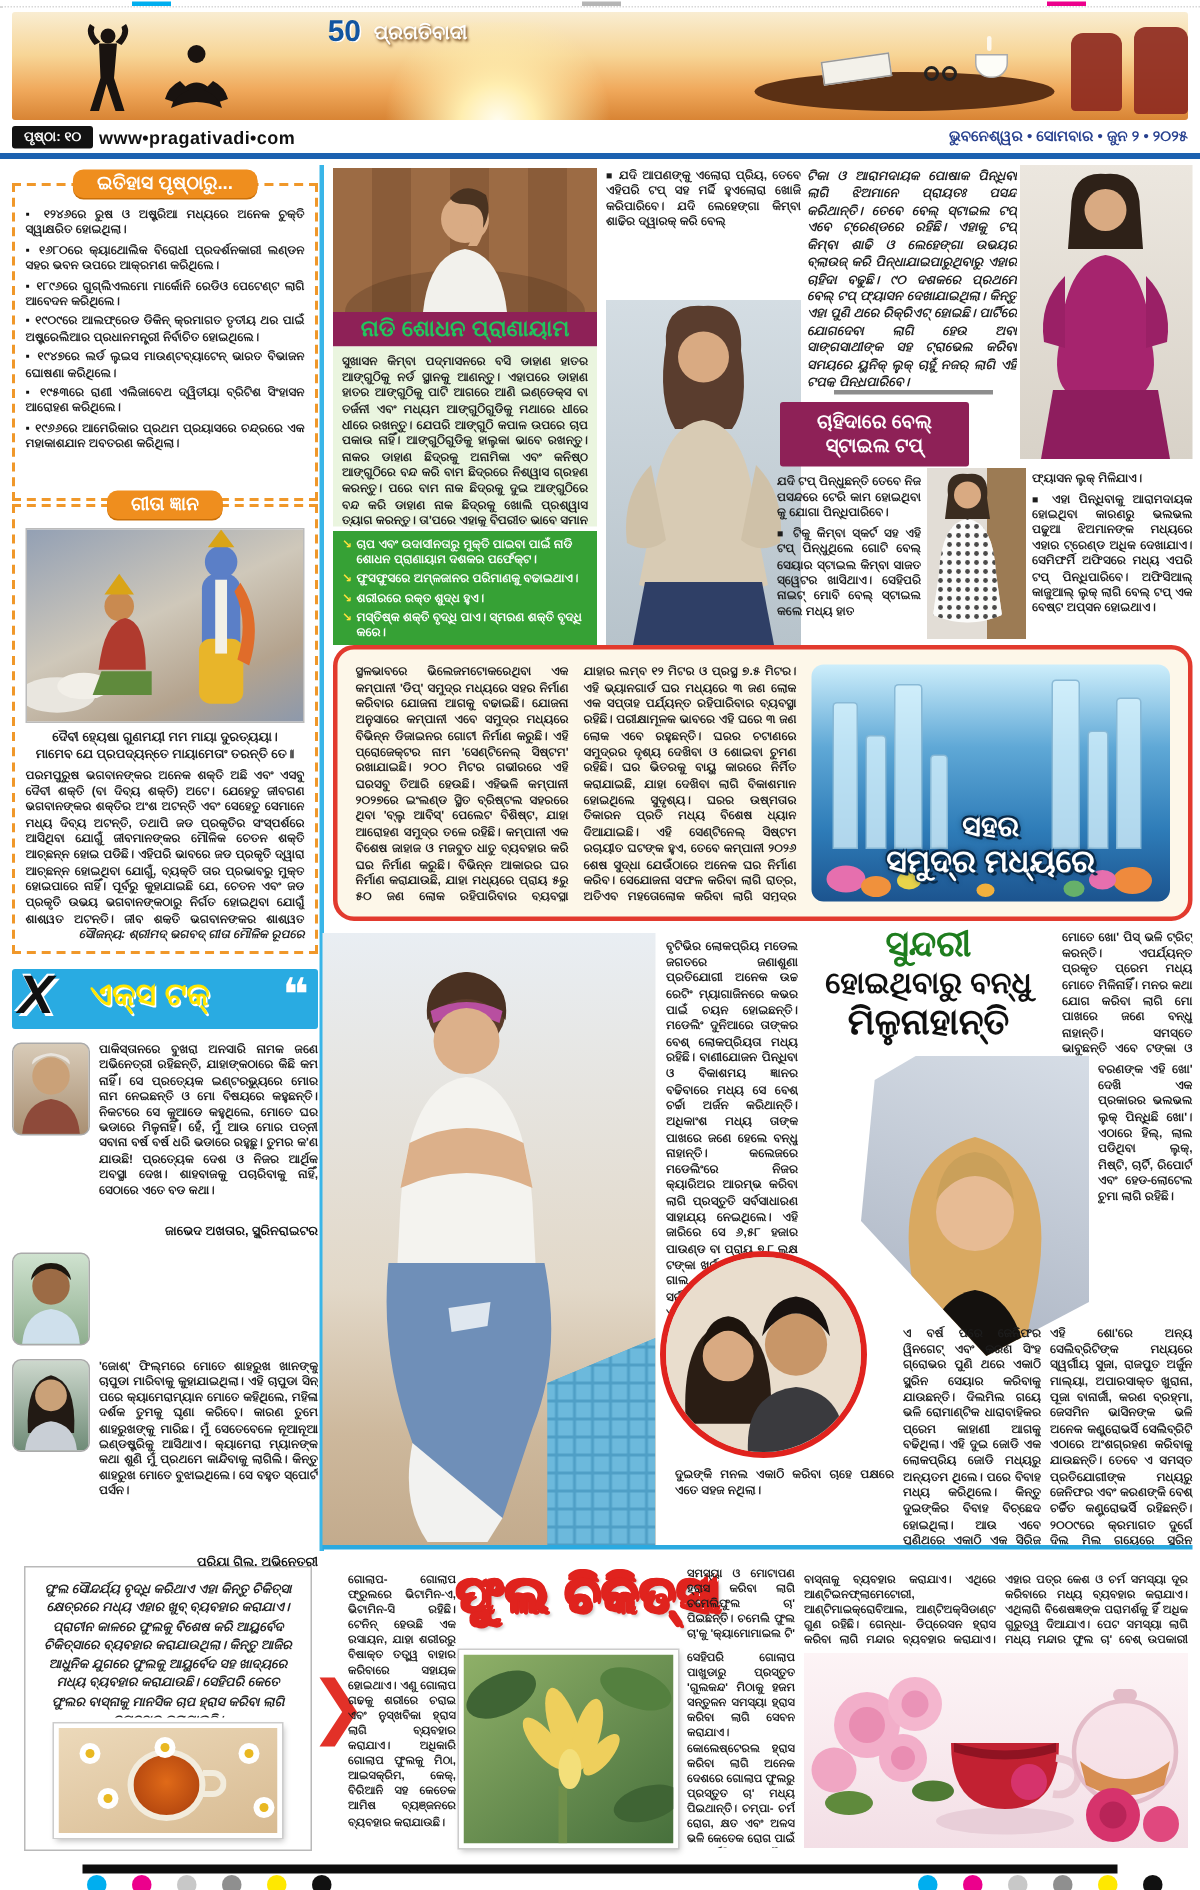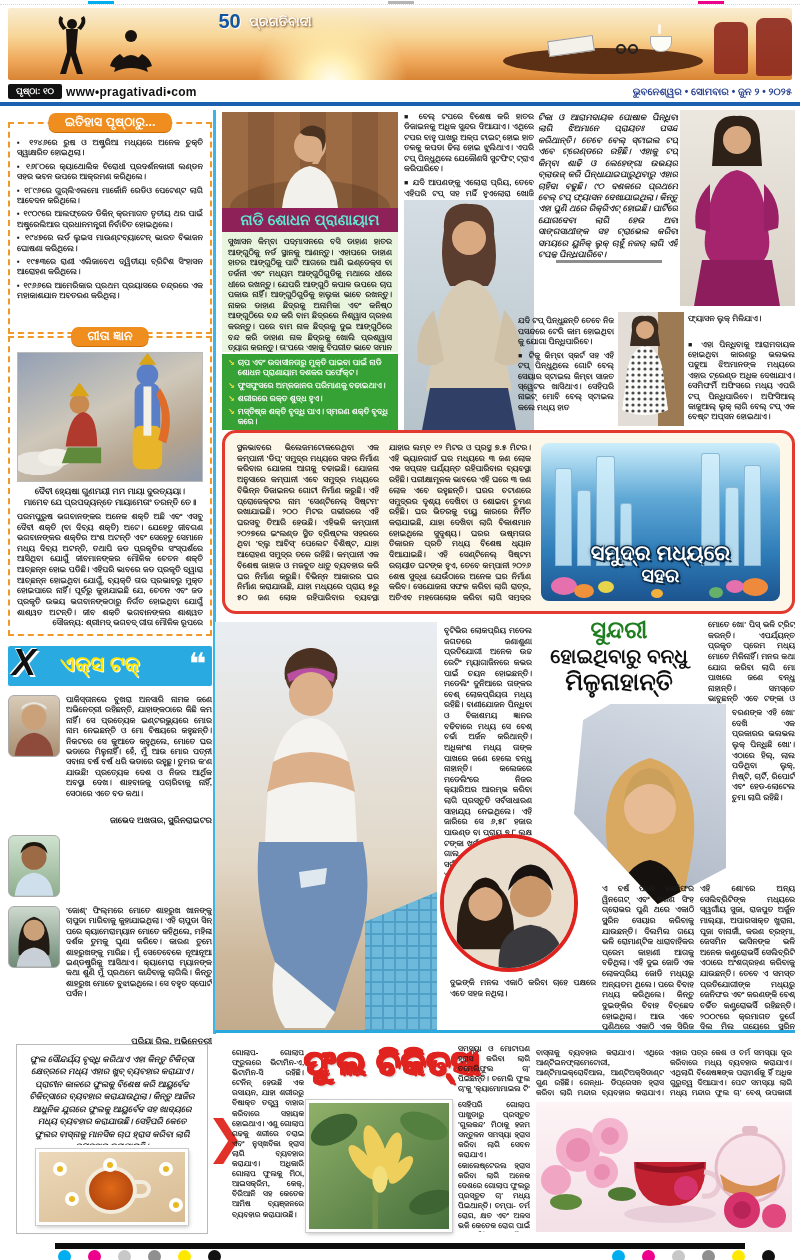--- a/index.html
+++ b/index.html
@@ -31,34 +31,34 @@
   .site{position:absolute;left:58px;top:1px;font-size:12px;font-weight:bold;color:#111;letter-spacing:.3px}
   .dateline{position:absolute;right:0;top:2px;font-size:10px;font-weight:bold;color:#28418f}
   .bluerule{position:absolute;top:102px;left:0;right:0;height:4px;background:#1c61b0}
   
   .panel{position:relative;border:2px dashed #f0982a;background:#fff;padding:14px 7px 6px 7px}
   .pill{position:absolute;top:-11px;left:50%;transform:translateX(-50%);background:#ef8e1e;color:#fff;
     font-weight:bold;font-size:12.5px;padding:2px 16px;border-radius:7px;white-space:nowrap;box-shadow:0 1px 0 #c96f08}
   .hitem{font-size:8px;font-weight:700;color:#222;text-align:justify;line-height:1.3;margin-bottom:3px}
   .hitem::before{content:"▪ ";color:#111}
   .verse{font-size:8.5px;font-weight:bold;text-align:center;line-height:1.35;color:#222}
-  .credit{font-size:8px;font-weight:bold;text-align:right;color:#222;margin-top:2px}
+  .credit{font-size:8px;font-weight:bold;font-style:italic;text-align:right;color:#222;margin-top:2px}
   
   .xhead{position:relative;height:40px;background:#29abe2;margin-top:10px;border-radius:2px}
   .xlogo{position:absolute;left:4px;top:-4px;font-size:36px;font-weight:bold;font-style:italic;color:#111;
     text-shadow:2px 2px 0 #fff,-1px -1px 0 #fff}
   .xtitle{position:absolute;left:52px;top:6px;color:#ffe600;font-size:21px;font-weight:bold;text-shadow:1px 1px 0 #fff}
   .xquote{position:absolute;right:6px;top:0px;color:#fff;font-size:30px;font-weight:bold}
   .qrow{display:flex;margin-top:9px}
   .qphoto{flex:0 0 52px;height:62px;border:1px solid #aaa;border-radius:6px;margin-right:6px;overflow:hidden;position:relative}
   .qtext{flex:1;font-size:8px;font-weight:700;line-height:1.3;text-align:justify;color:#1c1c1c;overflow:hidden}
   .attr{font-size:8.5px;font-weight:bold;text-align:right;color:#111;margin-top:2px}
   .vline{position:absolute;left:213px;top:110px;width:3px;height:924px;background:#39b5e8}
   
-  .ptitle{background:#8e2157;color:#5eead4;font-weight:bold;font-size:15px;text-align:center;padding:3px 0}
+  .ptitle{background:#8e2157;color:#22c55e;font-weight:bold;font-size:15px;text-align:center;padding:3px 0}
   .pbody{background:#eaf5df;padding:5px 6px;height:120px}
   .bene{background:#36a135;padding:4px 6px}
   .brow{display:flex;color:#fff;font-size:8px;font-weight:bold;line-height:1.25;margin-bottom:3px;text-align:left}
   .brow .arw{color:#ffe23c;margin-right:3px;font-weight:bold}
   .sqnote{font-size:8px;font-weight:700;line-height:1.3;text-align:justify;color:#1d1d1d;margin-bottom:4px}
   .sqnote::before{content:"■ ";font-size:7px}
   
   .belltitle{background:#8e2157;color:#fff;text-align:center;font-weight:bold;font-size:13px;line-height:1.25;padding:5px 2px;border-radius:2px}
   
   .seabox{position:absolute;border:3px solid #e23a2e;border-radius:14px;background:#fdf7e9;padding:10px 12px;display:flex;gap:10px}
@@ -260,21 +260,20 @@
           <span class="arw">↘</span>
           <span>ଶରୀରରେ ରକ୍ତ ଶୁଦ୍ଧ ହୁଏ।</span>
         </div>
       <div class="brow">
           <span class="arw">↘</span>
           <span>ମସ୍ତିଷ୍କ ଶକ୍ତି ବୃଦ୍ଧି ପାଏ। ସ୍ମରଣ ଶକ୍ତି ବୃଦ୍ଧି କରେ।</span>
         </div>
     </div>
 
     <div class="abs" style="left:182px;top:2px;width:130px;height:86px;overflow:hidden">
-      <div class="sqnote">ବେଲ୍ ଟପରେ ବିଶେଷ କରି ହାତର ଡିଜାଇନକୁ ଅଧିକ ସୁନ୍ଦର ଦିଆଯାଏ। ଏଥିରେ ଟପର ବାହୁ ପାଖରୁ ଅଳ୍ପ ଟାଇଟ୍ ହୋଇ ହାତ ତଳକୁ କପଡା ଢିଲା ହୋଇ ଝୁଲିଥାଏ। ଏପରି ଟପ୍ ପିନ୍ଧୁଥିଲେ ଯେକୌଣସି ସୁଟଫିଟ୍ ଟ୍ରାଏ କରିପାରିବେ।</div>
       <div class="sqnote">ଯଦି ଆପଣଙ୍କୁ ଏଲୋରା ପ୍ରିୟ, ତେବେ ଏହିପରି ଟପ୍ ସହ ମର୍ଦ୍ଦି ହୁଏଲୋରା ଖୋଜି କରିପାରିବେ। ଯଦି ଲେହେଙ୍ଗା କିମ୍ବା ଶାଢିର ଦ୍ୱାରକ୍ କରି ବେଲ୍</div>
     </div>
     <div class="ph" style="left:182px;top:90px;width:130px;height:230px;background:linear-gradient(180deg,#d4dde3,#b7c3cb)">
       <svg width="100%" height="100%" viewBox="0 0 130 230">
           <path d="M40 30 Q38 2 65 4 Q92 2 90 34 Q96 70 84 86 L46 86 Q34 66 40 30Z" fill="#5a3d2e"></path>
       <circle cx="65" cy="38" r="17" fill="#d9aa82"></circle>
       <path d="M30 150 Q34 84 65 80 Q96 84 100 150 L108 190 Q65 204 22 190 Z" fill="#d8cbb4"></path>
       <path d="M30 110 Q10 130 14 162 Q28 170 40 160 Z" fill="#cfc1a8"></path>
       <path d="M100 110 Q120 130 116 162 Q102 170 90 160 Z" fill="#cfc1a8"></path>
       <path d="M26 188 L104 188 L112 230 L18 230 Z" fill="#2f3f66"></path>
@@ -287,20 +286,24 @@
           <path d="M34 30 Q34 4 57 6 Q80 4 80 30 L82 56 L32 56 Z" fill="#2e2118"></path>
       <circle cx="57" cy="30" r="14" fill="#d9aa82"></circle>
       <path d="M26 120 Q30 64 57 60 Q84 64 88 120 Q92 140 84 150 Q57 162 30 150 Q22 140 26 120Z" fill="#a6246e"></path>
       <path d="M22 150 L92 150 L100 196 L14 196 Z" fill="#8e1d5e"></path>
       <path d="M30 74 Q12 92 16 118 L30 122 Z" fill="#9a2066"></path>
           <path d="M84 74 Q102 92 98 118 L84 122 Z" fill="#9a2066"></path>
         </svg>
     </div>
 
     <div class="abs" style="left:334px;top:150px;width:106px;height:3px;background:#8d8d8d"></div>
+    <div class="abs belltitle" style="left:298px;top:158px;width:126px">
+      <div>ଚାହିଦାରେ ବେଲ୍</div>
+      <div>ସ୍ଟାଇଲ ଟପ୍</div>
+    </div>
 
     <div class="abs" style="left:296px;top:206px;width:96px;height:112px;overflow:hidden">
       <div class="jt">ଯଦି ଟପ୍ ପିନ୍ଧୁଛନ୍ତି ତେବେ ନିଜ ପସନ୍ଦରେ ଟେରି କାମ ହୋଇଥିବା କୁ ଯୋଗା ପିନ୍ଧିପାରିବେ।</div>
       <div class="sqnote" style="margin-top:3px">ଟିକୁ କିମ୍ବା ସ୍କର୍ଟ ସହ ଏହି ଟପ୍ ପିନ୍ଧୁଥିଲେ ଗୋଟି ବେଲ୍ ସେୟାର ସ୍ଟାଇଲ କିମ୍ବା ସାଜତ ସ୍ୱେଟର ଖାସିଥାଏ। ସେହିପରି ନାଇଟ୍ ମୋବି ବେଲ୍ ସ୍ଟାଇଲ କଲେ ମଧ୍ୟ ହାତ</div>
     </div>
     <div class="ph" style="left:396px;top:202px;width:66px;height:114px;background:#e2ddd6">
       <svg width="100%" height="100%" viewBox="0 0 66 114">
           <rect x="40" y="0" width="26" height="114" fill="#9c7b54"></rect>
       <path d="M14 18 Q12 2 27 4 Q42 2 40 20 L42 34 L12 34 Z" fill="#3a2c20"></path>
           <circle cx="27" cy="18" r="9" fill="#d9aa82"></circle>
@@ -309,21 +312,21 @@
       <defs>
             <pattern id="bw" width="6" height="6" patternUnits="userSpaceOnUse">
               <rect width="6" height="6" fill="#fff"></rect>
               <circle cx="3" cy="3" r="1.6" fill="#222"></circle>
             </pattern>
           </defs>
         </svg>
     </div>
     <div class="abs" style="left:466px;top:204px;width:107px;height:114px;overflow:hidden">
       <div class="jt">ଫ୍ୟାସନ ଲୁକ୍ ମିଳିଯାଏ।</div>
-      <div class="sqnote" style="margin-top:15px">ଏହା ପିନ୍ଧିବାକୁ ଆରାମଦାୟକ ହୋଇଥିବା କାରଣରୁ ଭଲଭଲ ପଢୁଆ ଝିଅମାନଙ୍କ ମଧ୍ୟରେ ଏହାର ଟ୍ରେଣ୍ଡ ଅଧିକ ଦେଖାଯାଏ। ସେମିଫର୍ମି ଅଫିସରେ ମଧ୍ୟ ଏପରି ଟପ୍ ପିନ୍ଧିପାରିବେ। ଅଫିସିଆଲ୍ କାଜୁଆଲ୍ ଲୁକ୍ ଲାଗି ବେଲ୍ ଟପ୍ ଏକ ବେଷ୍ଟ ଅପ୍ସନ ହୋଇଥାଏ।</div>
+      <div class="sqnote" style="margin-top:3px">ଏହା ପିନ୍ଧିବାକୁ ଆରାମଦାୟକ ହୋଇଥିବା କାରଣରୁ ଭଲଭଲ ପଢୁଆ ଝିଅମାନଙ୍କ ମଧ୍ୟରେ ଏହାର ଟ୍ରେଣ୍ଡ ଅଧିକ ଦେଖାଯାଏ। ସେମିଫର୍ମି ଅଫିସରେ ମଧ୍ୟ ଏପରି ଟପ୍ ପିନ୍ଧିପାରିବେ। ଅଫିସିଆଲ୍ କାଜୁଆଲ୍ ଲୁକ୍ ଲାଗି ବେଲ୍ ଟପ୍ ଏକ ବେଷ୍ଟ ଅପ୍ସନ ହୋଇଥାଏ।</div>
     </div>
 
     <div class="seabox" style="left:0;top:320px;width:573px;height:184px">
       <div class="seacol" style="flex:0 0 142px">ସ୍ଥଳଭାବରେ ଭିଲେଜମଟୋକରେଥିବା ଏକ କମ୍ପାନୀ 'ଡିପ୍' ସମୁଦ୍ର ମଧ୍ୟରେ ସହର ନିର୍ମାଣ କରିବାର ଯୋଜନା ଆଗକୁ ବଢାଇଛି। ଯୋଜନା ଅନୁସାରେ କମ୍ପାନୀ ଏବେ ସମୁଦ୍ର ମଧ୍ୟରେ ବିଭିନ୍ନ ଡିଜାଇନର ଗୋଟୀ ନିର୍ମାଣ କରୁଛି। ଏହି ପ୍ରୋଜେକ୍ଟର ନାମ 'ସେଣ୍ଟିନେଲ୍ ସିଷ୍ଟମ' ରଖାଯାଇଛି। ୨୦୦ ମିଟର ଗଭୀରରେ ଏହି ଘରସବୁ ତିଆରି ହେଉଛି। ଏହିଭଳି କମ୍ପାନୀ ୨୦୨୭ରେ ଇଂଲଣ୍ଡ ସ୍ଥିତ ବ୍ରିଷ୍ଟଲ ସହରରେ ଥିବା 'ବ୍ଲୁ ଆବିସ୍' ପେଲେଟ ବିଶିଷ୍ଟ, ଯାହା ଆରୋହଣ ସମୁଦ୍ର ତଳେ ରହିଛି। କମ୍ପାନୀ ଏକ ବିଶେଷ ଜାହାଜ ଓ ମଜବୁତ ଧାତୁ ବ୍ୟବହାର କରି ଘର ନିର୍ମାଣ କରୁଛି। ବିଭିନ୍ନ ଆକାରର ଘର ନିର୍ମାଣ କରାଯାଉଛି, ଯାହା ମଧ୍ୟରେ ପ୍ରାୟ ୫ରୁ ୫୦ ଜଣ ଲୋକ ରହିପାରିବାର ବ୍ୟବସ୍ଥା କରାଯାଉଛି। ନିକଟରେ କମ୍ପାନୀ 'ଭ୍ୟାନଗାର୍ଡ' ନାମକ ଏକ ଘର ସମୁଦ୍ର ମଧ୍ୟରେ ପ୍ରଦର୍ଶନ କରିଛି,</div>
       <div class="seacol" style="flex:0 0 142px">ଯାହାର ଲମ୍ବ ୧୨ ମିଟର ଓ ପ୍ରସ୍ଥ ୭.୫ ମିଟର। ଏହି ଭ୍ୟାନଗାର୍ଡ ଘର ମଧ୍ୟରେ ୩ ଜଣ ଲୋକ ଏକ ସପ୍ତାହ ପର୍ଯ୍ୟନ୍ତ ରହିପାରିବାର ବ୍ୟବସ୍ଥା ରହିଛି। ପରୀକ୍ଷାମୂଳକ ଭାବରେ ଏହି ଘରେ ୩ ଜଣ ଲୋକ ଏବେ ରହୁଛନ୍ତି। ଘରର ଚଟାଣରେ ସମୁଦ୍ରର ଦୃଶ୍ୟ ଦେଖିବା ଓ ଶୋଇବା ଚୁମଣ ରହିଛି। ଘର ଭିତରକୁ ବାୟୁ କାରରେ ନିର୍ମିତ କରାଯାଇଛି, ଯାହା ଦେଖିବା ଲାଗି ବିକାଶମାନ ହୋଇଥିଲେ ସୁଦୃଶ୍ୟ। ଘରର ଉଷ୍ମତାର ତିକାରନ ପ୍ରତି ମଧ୍ୟ ବିଶେଷ ଧ୍ୟାନ ଦିଆଯାଇଛି। ଏହି ସେଣ୍ଟିନେଲ୍ ସିଷ୍ଟମ ରଚାୟୀତ ଘଟଙ୍କ ହୁଏ, ତେବେ କମ୍ପାନୀ ୨୦୨୬ ଶେଷ ସୁଦ୍ଧା ଯେଉଁଠାରେ ଅନେକ ଘର ନିର୍ମାଣ କରିବ। ସେଯୋଜନା ସଫଳ କରିବା ଲାଗି ରାତ୍ର, ଅତିଏବ ମହତୋଲୋକ କରିବା ଲାଗି ସମୁଦ୍ର ମଧ୍ୟରେ ପିକ୍ ତଳେ ଏକ ଘର ନିର୍ମାଣ କରିବାକୁ ଯୋଜନା ପ୍ରସ୍ତାବ କରିଛି।</div>
       <div class="seaimg">
         <div class="bldg" style="left:6%;height:62%;width:7%"></div>
         <div class="bldg" style="left:15%;height:48%;width:6%"></div>
         <div class="bldg" style="left:23%;height:70%;width:8%"></div>
         <div class="bldg" style="left:33%;height:40%;width:5%"></div>
@@ -331,22 +334,22 @@
         <div class="bldg" style="right:17%;height:50%;width:6%"></div>
         <div class="bldg" style="right:25%;height:72%;width:8%"></div>
         <div class="coral" style="left:4%;bottom:4%;width:26px;height:18px;background:#e66fae"></div>
         <div class="coral" style="left:14%;bottom:2%;width:20px;height:14px;background:#f0913c"></div>
         <div class="coral" style="left:24%;bottom:5%;width:16px;height:12px;background:#e8d44a"></div>
         <div class="coral" style="right:5%;bottom:3%;width:26px;height:18px;background:#ef8a3d"></div>
         <div class="coral" style="right:15%;bottom:5%;width:18px;height:13px;background:#e66fae"></div>
         <div class="coral" style="right:24%;bottom:2%;width:14px;height:11px;background:#66b06a"></div>
         <div class="coral" style="left:46%;bottom:2%;width:12px;height:9px;background:#f2b03c"></div>
         <div class="seatitle">
+          <div style="font-size:19px">ସହର</div>
           <div style="font-size:21px">ସମୁଦ୍ର ମଧ୍ୟରେ</div>
-          <div style="font-size:19px">ସହର</div>
         </div>
       </div>
     </div>
 
     <div class="abs" style="left:0;top:506px;width:573px;height:414px">
       <div class="ph" style="left:-7px;top:6px;width:222px;height:408px;background:linear-gradient(180deg,#e9eef3 0%,#e2d8c8 58%,#cdb89c 82%,#c3ab8d 100%)">
         <svg width="100%" height="100%" viewBox="0 0 222 408">
           <path d="M150 300 L222 270 L222 408 L150 408 Z" fill="#58aed4"></path>
           <path d="M150 300 L222 270 L222 408 L150 408 Z" fill="url(#tiles)"></path>
           <defs>

